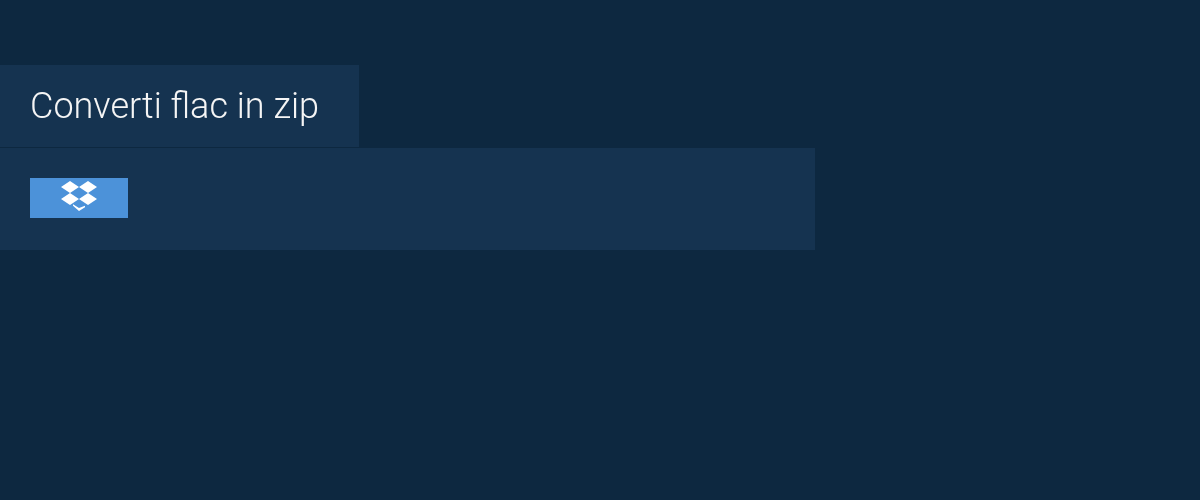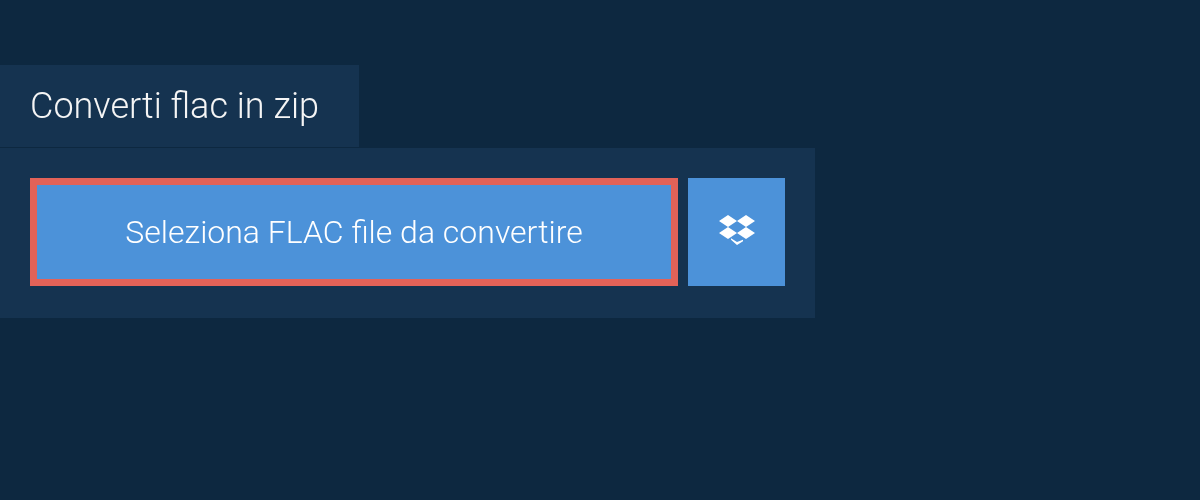--- a/index.html
+++ b/index.html
@@ -74,23 +74,20 @@
 <body>
 
 <div class="tab-container">
   <div class="tab">
     <span>Converti flac in zip</span>
   </div>
 </div>
 
 <div class="panel">
   <div class="button-row">
-    <div class="select-button">
-      <span>Seleziona FLAC file da convertire</span>
-    </div>
     <div class="dropbox-button">
       <span>
         <svg viewBox="0 0 24 24" xmlns="http://www.w3.org/2000/svg">
           <path d="M6 2L0 6l6 4-6 4 6 4 6-4 6 4 6-4-6-4 6-4-6-4-6 4-6-4zm6 4l6 4-6 4-6-4 6-4zm0 14l-4-2.5v1L12 22l4-2.5v-1L12 20z"></path>
         </svg>
       </span>
     </div>
   </div>
 </div>
 

